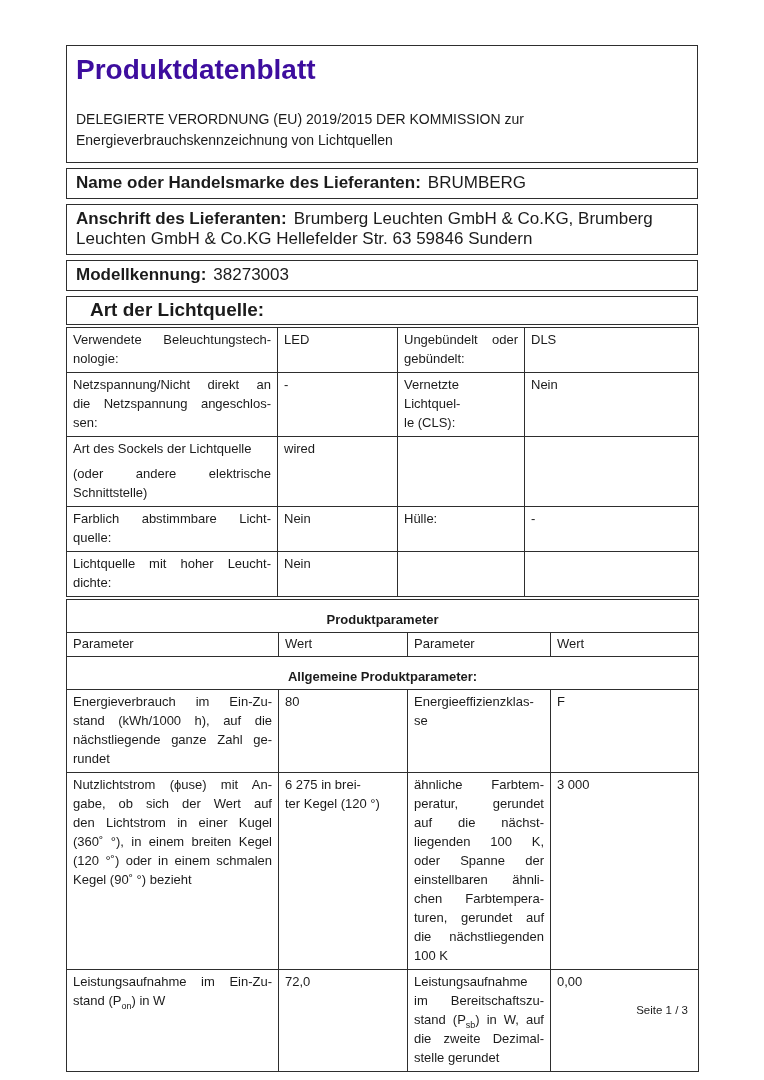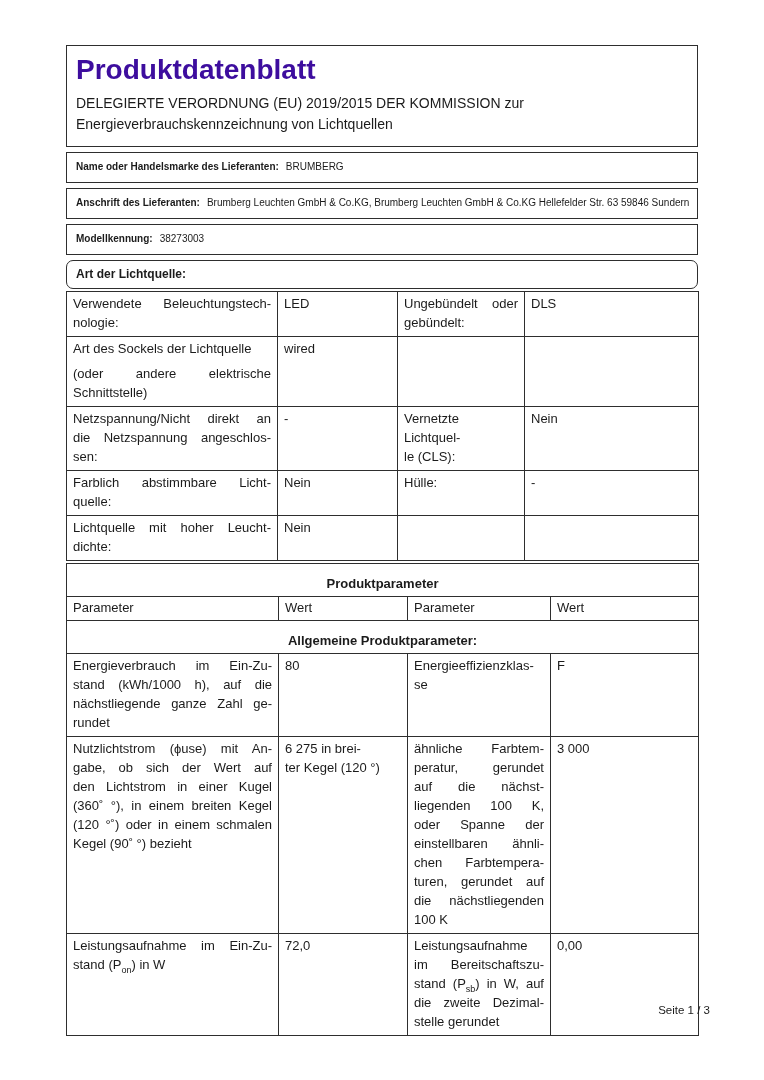--- a/index.html
+++ b/index.html
@@ -4,42 +4,42 @@
 <style>
   html,body{margin:0;padding:0;}
   body{
     width:764px;height:1080px;background:#ffffff;position:relative;
     font-family:"Liberation Sans","DejaVu Sans",sans-serif;
     color:#1b1b1b;-webkit-font-smoothing:antialiased;
   }
   .doc{position:absolute;left:66px;top:45px;width:632px;}
   .box{border:1px solid #2e2e2e;box-sizing:border-box;margin-bottom:5px;background:#fff;}
   .header-box{padding:7px 9px 11px 9px;}
-  .title{font-size:28px;font-weight:bold;color:#3d0d9e;line-height:34px;margin-bottom:6px;letter-spacing:0;}
+  .title{font-size:28px;font-weight:bold;color:#3d0d9e;line-height:34px;margin-bottom:22px;letter-spacing:0;}
   .subtitle{font-size:14px;line-height:21px;color:#1b1b1b;}
-  .field-box{padding:4px 1px 5px 9px;font-size:10px;line-height:20px;}
+  .field-box{padding:4px 1px 5px 9px;font-size:17px;line-height:20px;}
   .lbl{font-weight:bold;}
   .val{margin-left:7px;}
-  .heading-box{padding:3px 9px 4px 9px;font-size:12px;line-height:20px;font-weight:bold;margin-bottom:2px;border-radius:7px;}
+  .heading-box{padding:3px 9px 4px 23px;font-size:19px;line-height:20px;font-weight:bold;margin-bottom:2px;}
   table.tbl{
     border-collapse:collapse;table-layout:fixed;width:632px;
     font-size:13px;line-height:19px;margin-bottom:2px;
   }
   .tbl td{
     border:1px solid #2e2e2e;vertical-align:top;
     padding:2px 6px 4px 6px;box-sizing:border-box;overflow:hidden;
   }
   td.vc{text-align:left;}
   td.sect{text-align:center;font-weight:bold;padding:10px 6px 3px 6px;}
   td.colhdr{padding:1px 6px 3px 6px;}
   .ln{min-height:19px;}
   .ln.jl{text-align:justify;text-align-last:justify;}
   .ln.gap{min-height:0;height:6px;}
   sub{font-size:9px;line-height:0;}
-  .footer{position:absolute;top:1004px;right:54px;font-size:11.5px;color:#1b1b1b;}
+  .footer{position:absolute;top:1004px;right:76px;font-size:11.5px;color:#1b1b1b;}
 </style>
 </head>
 <body>
 
 <div class="doc">
 
   <section class="box header-box">
     <div class="title">Produktdatenblatt</div>
     <div class="subtitle">DELEGIERTE VERORDNUNG (EU) 2019/2015 DER KOMMISSION zur Energieverbrauchskennzeichnung von Lichtquellen</div>
   </section>
@@ -75,43 +75,43 @@
           </td>
         <td class="vc">LED</td>
         <td class="pc">
             <div class="ln jl">Ungebündelt oder</div>
             <div class="ln">gebündelt:</div>
           </td>
         <td class="vc">DLS</td>
       </tr>
       <tr>
         <td class="pc">
+            <div class="ln jl">Netzspannung/Nicht direkt an</div>
+            <div class="ln jl">die Netzspannung angeschlos-</div>
+            <div class="ln">sen:</div>
+          </td>
+        <td class="vc">-</td>
+        <td class="pc">
+            <div class="ln jl">Vernetzte Lichtquel-</div>
+            <div class="ln">le (CLS):</div>
+          </td>
+        <td class="vc">Nein</td>
+      </tr>
+      <tr>
+        <td class="pc">
             <div class="ln">Art des Sockels der Lichtquelle</div>
             <div class="ln gap"></div>
             <div class="ln jl">(oder andere elektrische</div>
             <div class="ln">Schnittstelle)</div>
           </td>
         <td class="vc">wired</td>
         <td class="pc">
             <div class="ln gap"></div>
           </td>
         <td class="vc"></td>
-      </tr>
-      <tr>
-        <td class="pc">
-            <div class="ln jl">Netzspannung/Nicht direkt an</div>
-            <div class="ln jl">die Netzspannung angeschlos-</div>
-            <div class="ln">sen:</div>
-          </td>
-        <td class="vc">-</td>
-        <td class="pc">
-            <div class="ln jl">Vernetzte Lichtquel-</div>
-            <div class="ln">le (CLS):</div>
-          </td>
-        <td class="vc">Nein</td>
       </tr>
       <tr>
         <td class="pc">
             <div class="ln jl">Farblich abstimmbare Licht-</div>
             <div class="ln">quelle:</div>
           </td>
         <td class="vc">Nein</td>
         <td class="pc">
             <div class="ln">Hülle:</div>
           </td>

